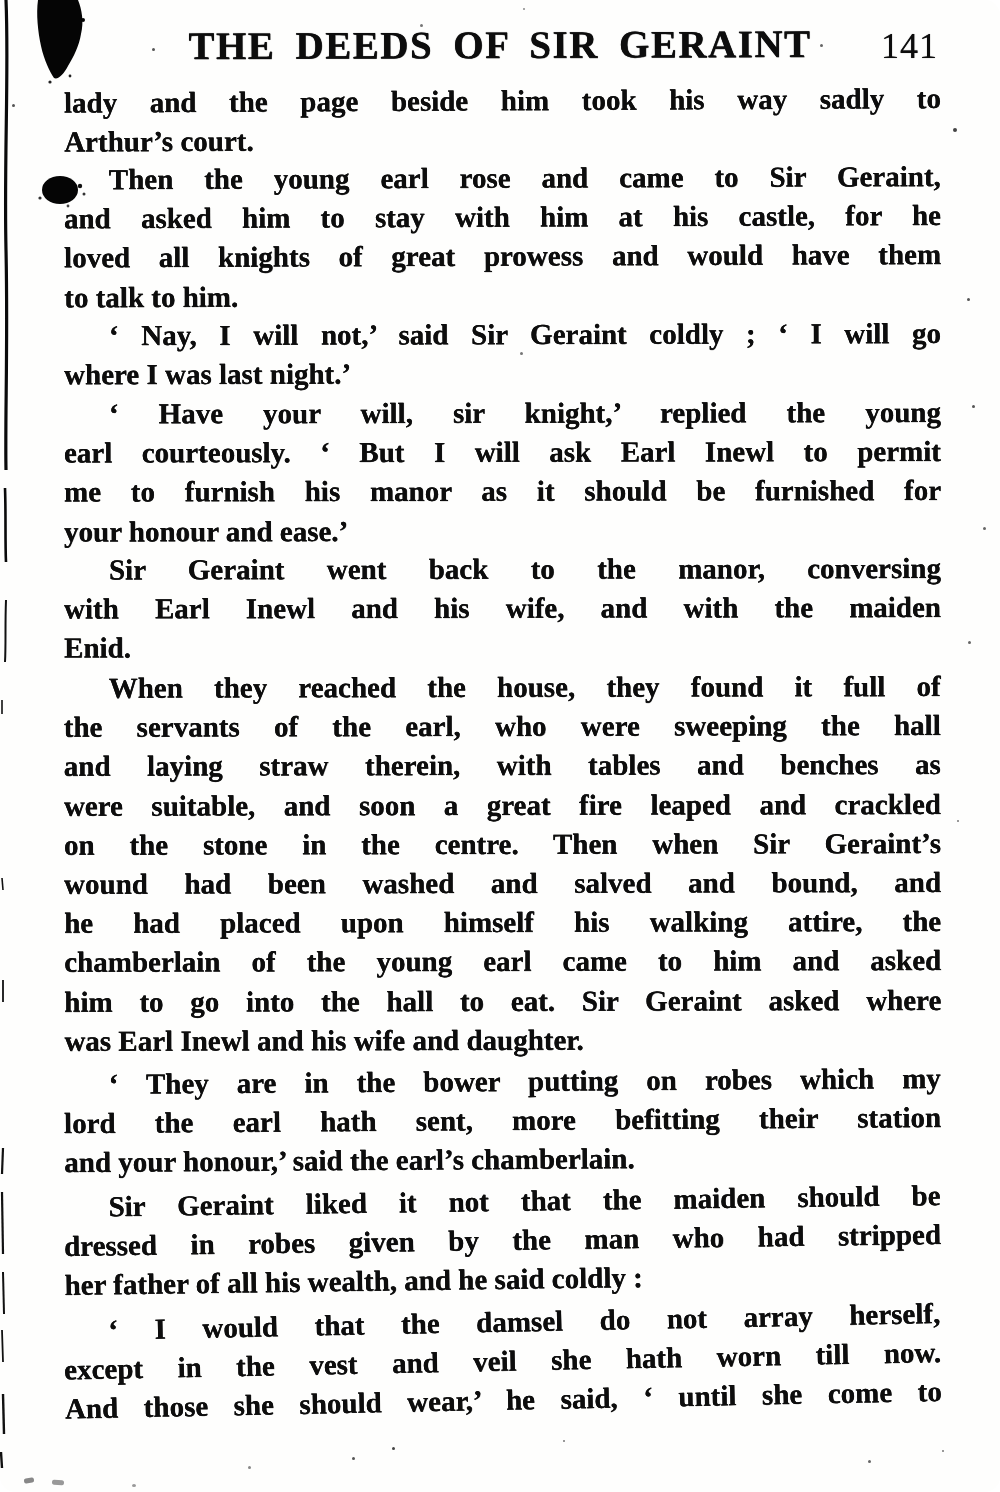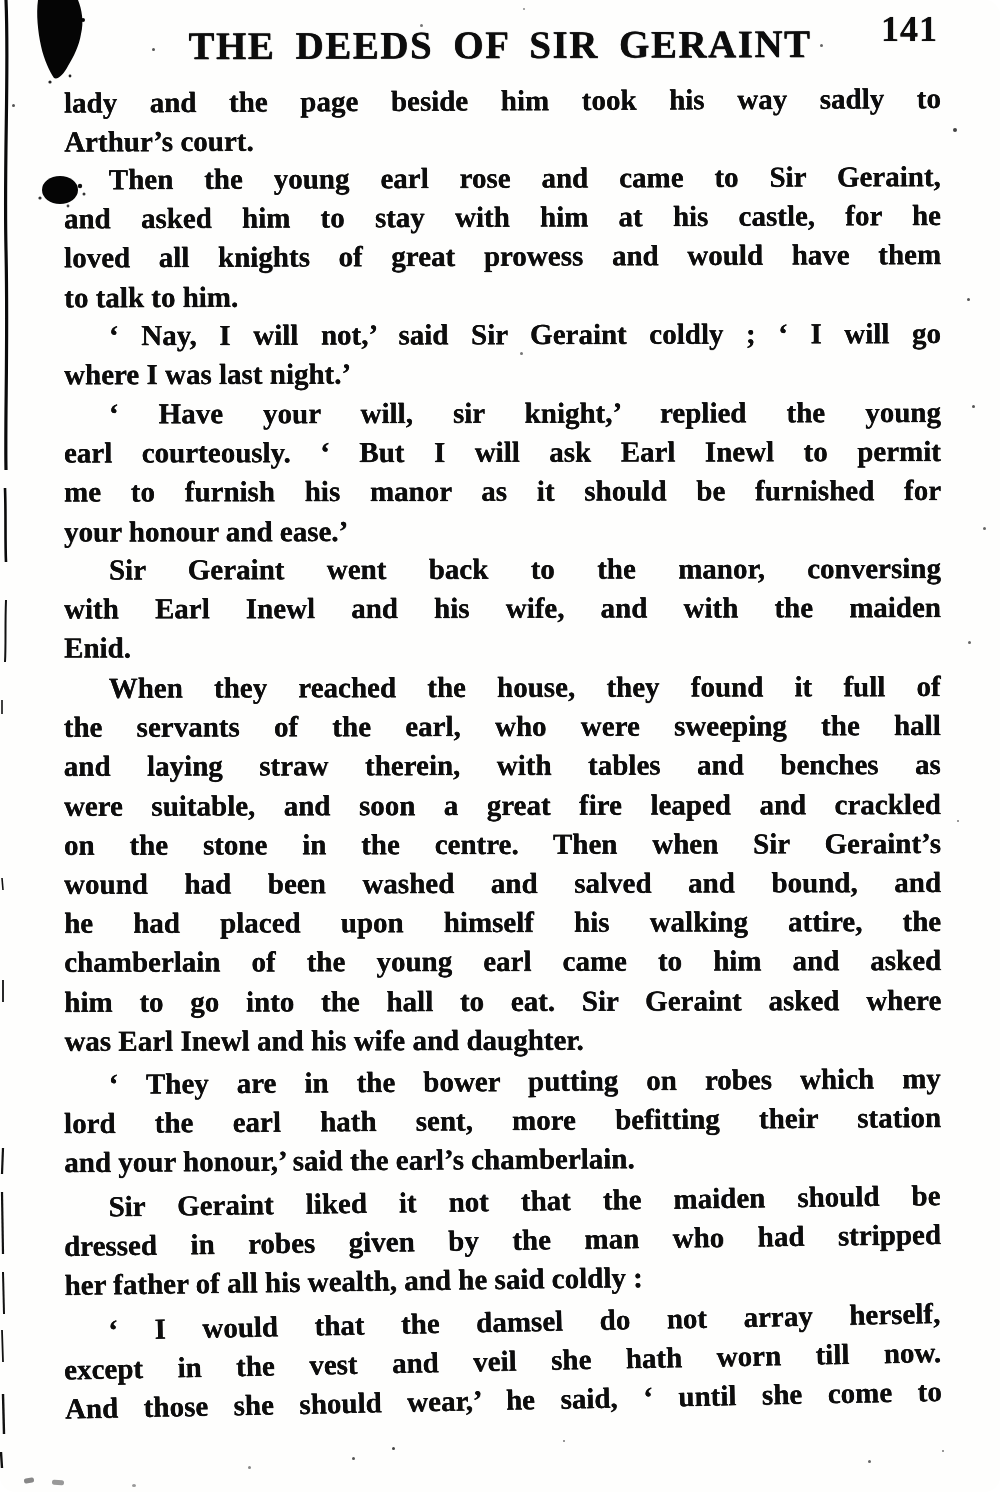--- a/index.html
+++ b/index.html
@@ -20,22 +20,22 @@
   .header { position: absolute; top: 0; left: 0; width: 100%; height: 80px; }
   .running-title {
     position: absolute; top: 22px; left: 0; width: 100%;
     text-align: center;
     font-size: 39px; font-weight: bold;
     letter-spacing: 1.5px; word-spacing: 9px;
     text-shadow: 0 0 0.7px rgba(0,0,0,.9), 0.4px 0.4px 0 rgba(0,0,0,.55);
     transform: rotate(-0.2deg);
   }
   .page-number {
-    position: absolute; top: 8px; right: 62px;
-    font-size: 36px; font-weight: bold;
+    position: absolute; top: 25px; right: 62px;
+    font-size: 36px; font-weight: normal;
     letter-spacing: 1px;
     text-shadow: 0 0 0.7px rgba(0,0,0,.9);
   }
   
   #body-text {
     position: absolute; top: 79px; left: 64px; width: 877px;
   }
   .line {
     height: 39.2px; line-height: 39.2px;
     font-size: 29px; font-weight: bold;

